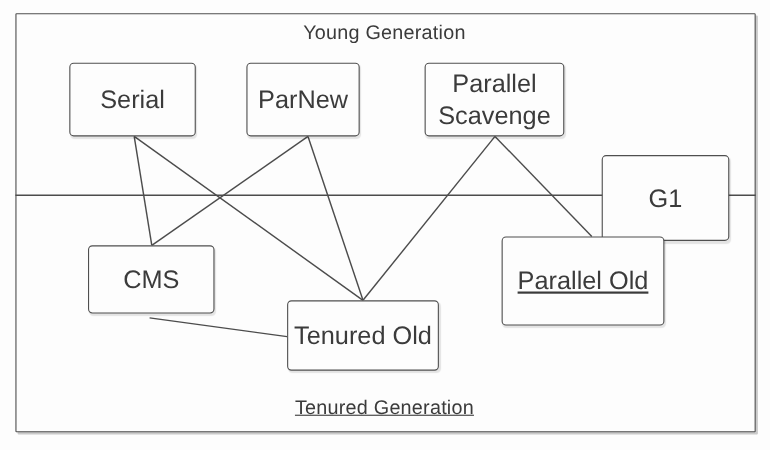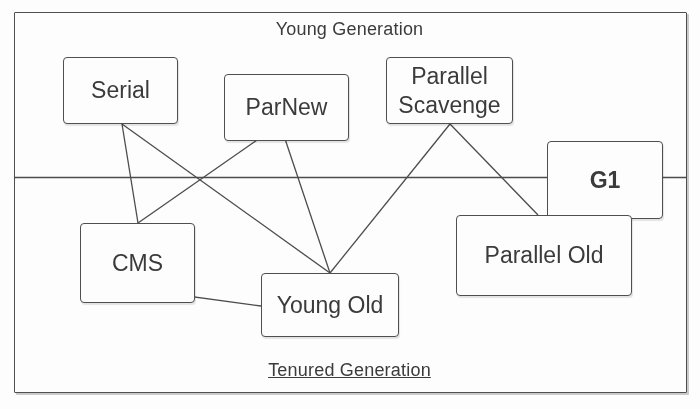--- a/index.html
+++ b/index.html
@@ -45,26 +45,26 @@
     border-radius:4px;
     box-shadow:1px 2px 1px rgba(0,0,0,0.10);
     display:flex;align-items:center;justify-content:center;
     text-align:center;
     font-size:23px;
     color:var(--text);
     line-height:1.22;
     box-sizing:border-box;
   }
   .node-serial          {left:63px; top:57px; width:115px;height:67px;}
-  .node-parnew          {left:224px;top:74px; width:125px;height:67px;}
+  .node-parnew          {left:224px;top:57px; width:103px;height:67px;}
   .node-parallel-scavenge{left:386px;top:57px; width:127px;height:67px;padding:0 18px;}
-  .node-g1              {left:547px;top:141px;width:116px;height:78px;font-weight:bold;}
-  .node-cms             {left:80px; top:223px;width:115px;height:80px;}
+  .node-g1              {left:547px;top:141px;width:116px;height:78px;}
+  .node-cms             {left:80px; top:223px;width:115px;height:62px;}
   .node-serial-old      {left:261px;top:273px;width:138px;height:64px;}
-  .node-parallel-old    {left:456px;top:215px;width:176px;height:81px;}
+  .node-parallel-old    {left:456px;top:215px;width:148px;height:81px;text-decoration:underline;}
 </style>
 </head>
 <body>
 
 <div class="stage">
 
   <div class="outer"></div>
 
   <svg class="wires" viewBox="0 0 700 409" xmlns="http://www.w3.org/2000/svg">
     <line id="divider" x1="14" y1="177.5" x2="687" y2="177.5" stroke-width="1.3" stroke="#4c4c4c"></line>
@@ -95,21 +95,21 @@
 
   <div class="node node-g1">
     <span>G1</span>
   </div>
 
   <div class="node node-cms">
     <span>CMS</span>
   </div>
 
   <div class="node node-serial-old">
-    <span>Young Old</span>
+    <span>Tenured Old</span>
   </div>
 
   <div class="node node-parallel-old">
     <span>Parallel Old</span>
   </div>
 
   <div class="gen-label tenured">Tenured Generation</div>
 
 </div>
 

